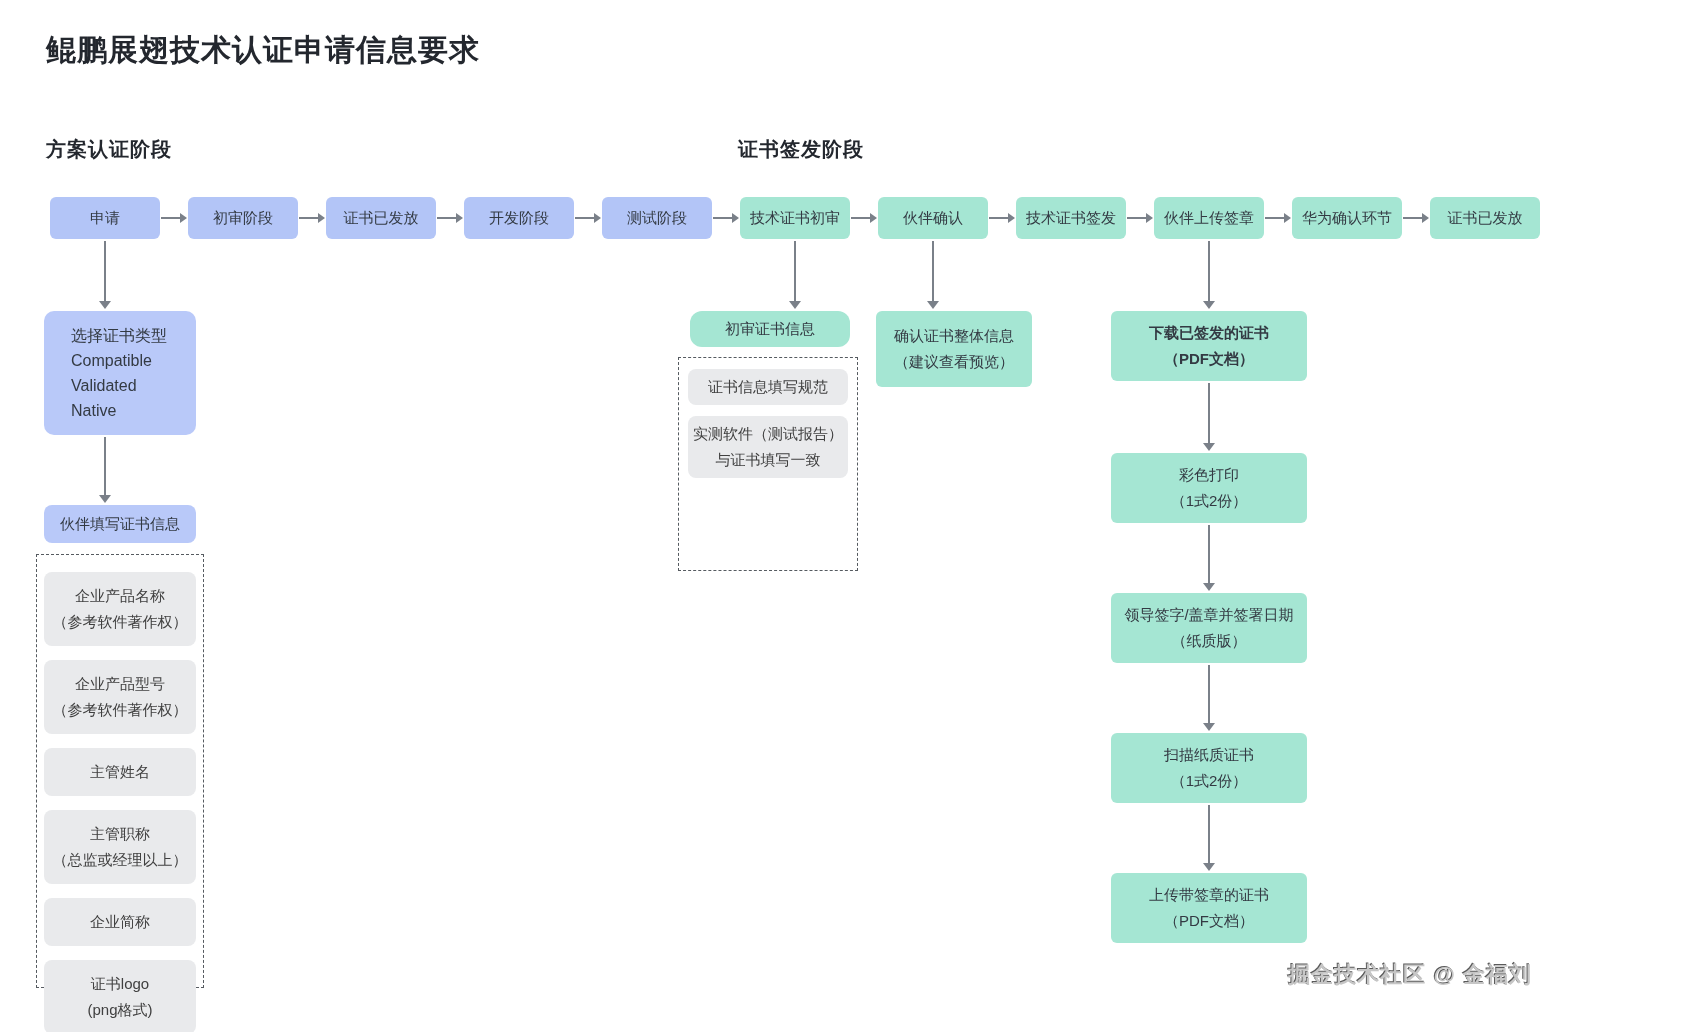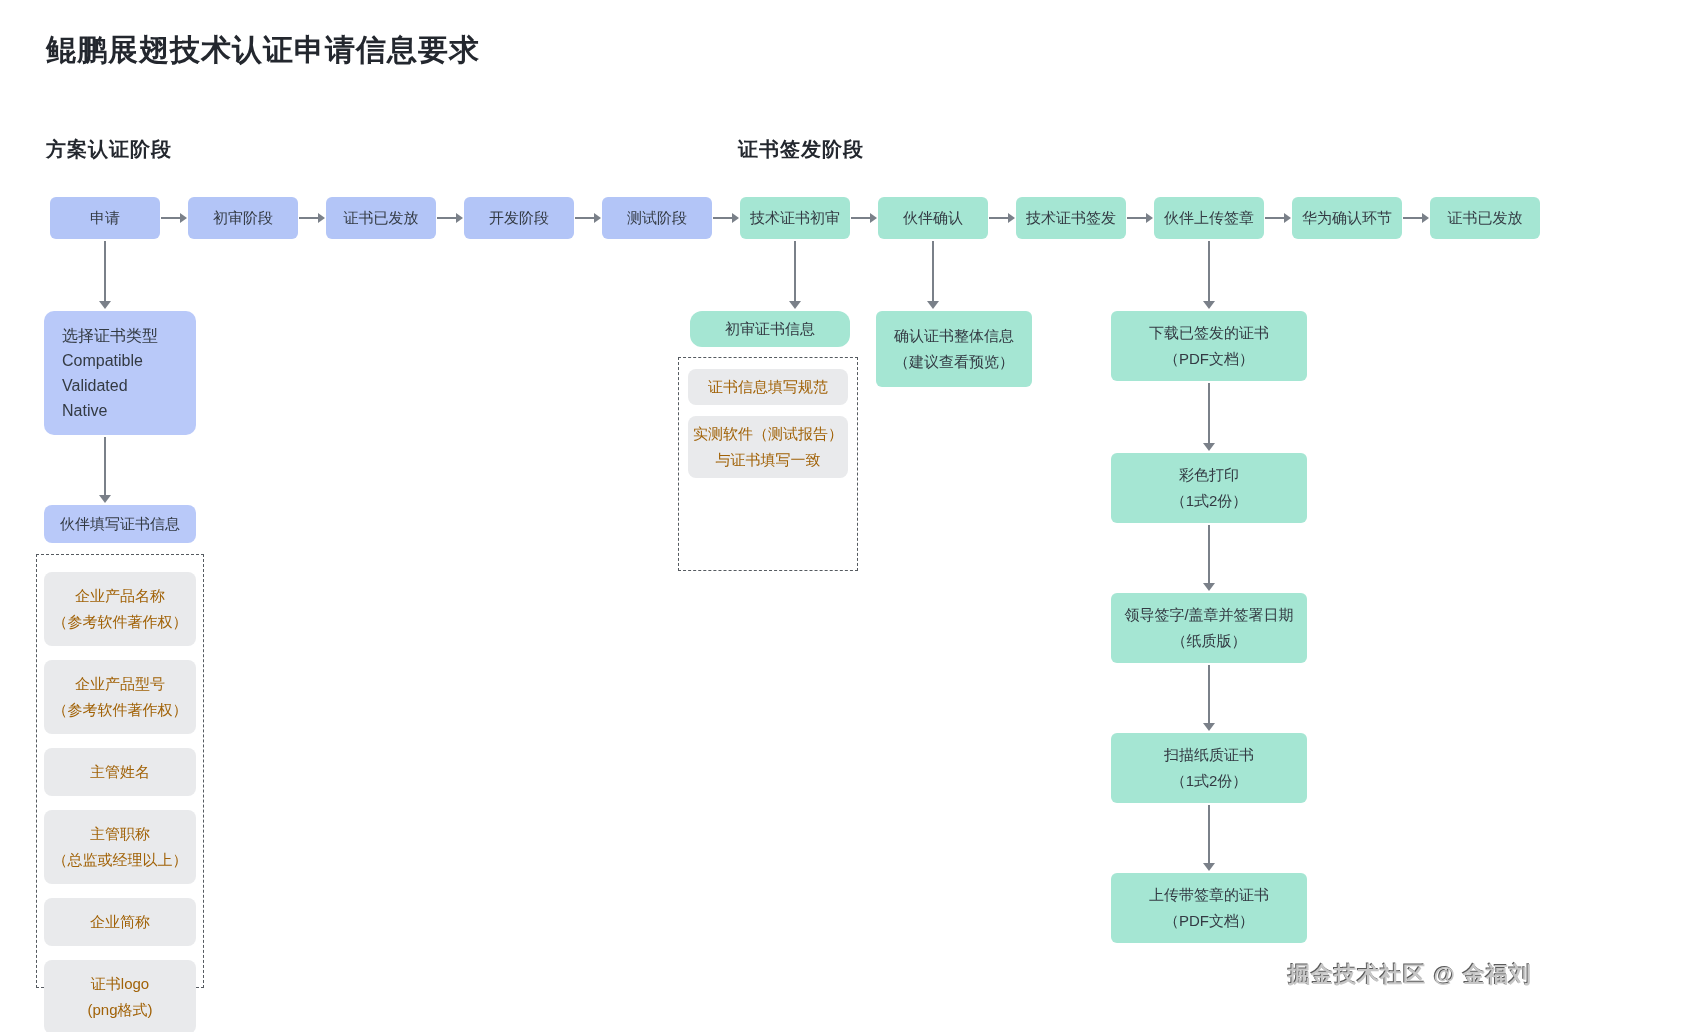--- a/index.html
+++ b/index.html
@@ -49,48 +49,48 @@
   
   .bx{
     position:absolute;display:flex;flex-direction:column;align-items:center;justify-content:center;
     border-radius:8px;font-size:15px;color:#333a43;text-align:center;
   }
   .bx span{display:block;line-height:26px;}
   .bx span:empty{display:none;}
 
   .certtype{
     left:44px;top:311px;width:152px;height:124px;background:#b9c9f9;border-radius:10px;
-    align-items:flex-start;text-align:left;padding-left:18px;box-sizing:border-box;
+    align-items:flex-start;text-align:left;padding-left:27px;box-sizing:border-box;
     font-size:16px;
   }
   .certtype span{line-height:25px;}
   .pill{left:44px;top:505px;width:152px;height:38px;background:#b9c9f9;border-radius:8px;align-items:center;}
 
   .dashed{
     position:absolute;border:1px dashed #555a60;box-sizing:border-box;
     display:flex;flex-direction:column;align-items:center;
   }
   .dashed.left{left:36px;top:554px;width:168px;height:434px;padding:17px 0;gap:14px;}
   .dashed.mid{left:678px;top:357px;width:180px;height:214px;padding:11px 0;gap:11px;}
 
   .gray{
-    background:#e9eaec;border-radius:8px;color:#a16207;
+    background:#e9eaec;border-radius:8px;color:#404040;
     display:flex;flex-direction:column;align-items:center;justify-content:center;
     font-size:15px;text-align:center;
   }
   .gray span{display:block;line-height:26px;}
   .gray span:empty{display:none;}
   .dashed.left .gray{width:152px;flex:0 0 auto;padding:11px 0;}
   .dashed.mid .gray{width:160px;flex:0 0 auto;padding:5px 0;}
 
   .midheader{left:690px;top:311px;width:160px;height:36px;background:#a5e6d3;border-radius:12px;}
   .confirmbox{left:876px;top:311px;width:156px;height:76px;background:#a5e6d3;border-radius:6px;}
 
   .chainbox{left:1111px;width:196px;height:70px;background:#a5e6d3;border-radius:6px;}
-  .cb1{top:311px;} .cb2{top:453px;} .cb3{top:593px;} .cb4{top:733px;} .cb5{top:873px;}
+  .cb1{top:311px;font-weight:bold;} .cb2{top:453px;} .cb3{top:593px;} .cb4{top:733px;} .cb5{top:873px;}
 
   .watermark{
     position:absolute;right:164px;top:960px;font-size:22px;font-weight:700;
     color:#c6c6c6;letter-spacing:1px;
     text-shadow:-1px -1px 0 #5a5a5a, 1px 1px 0 #ffffff;
     white-space:nowrap;
   }
 </style>
 </head>
 <body>

